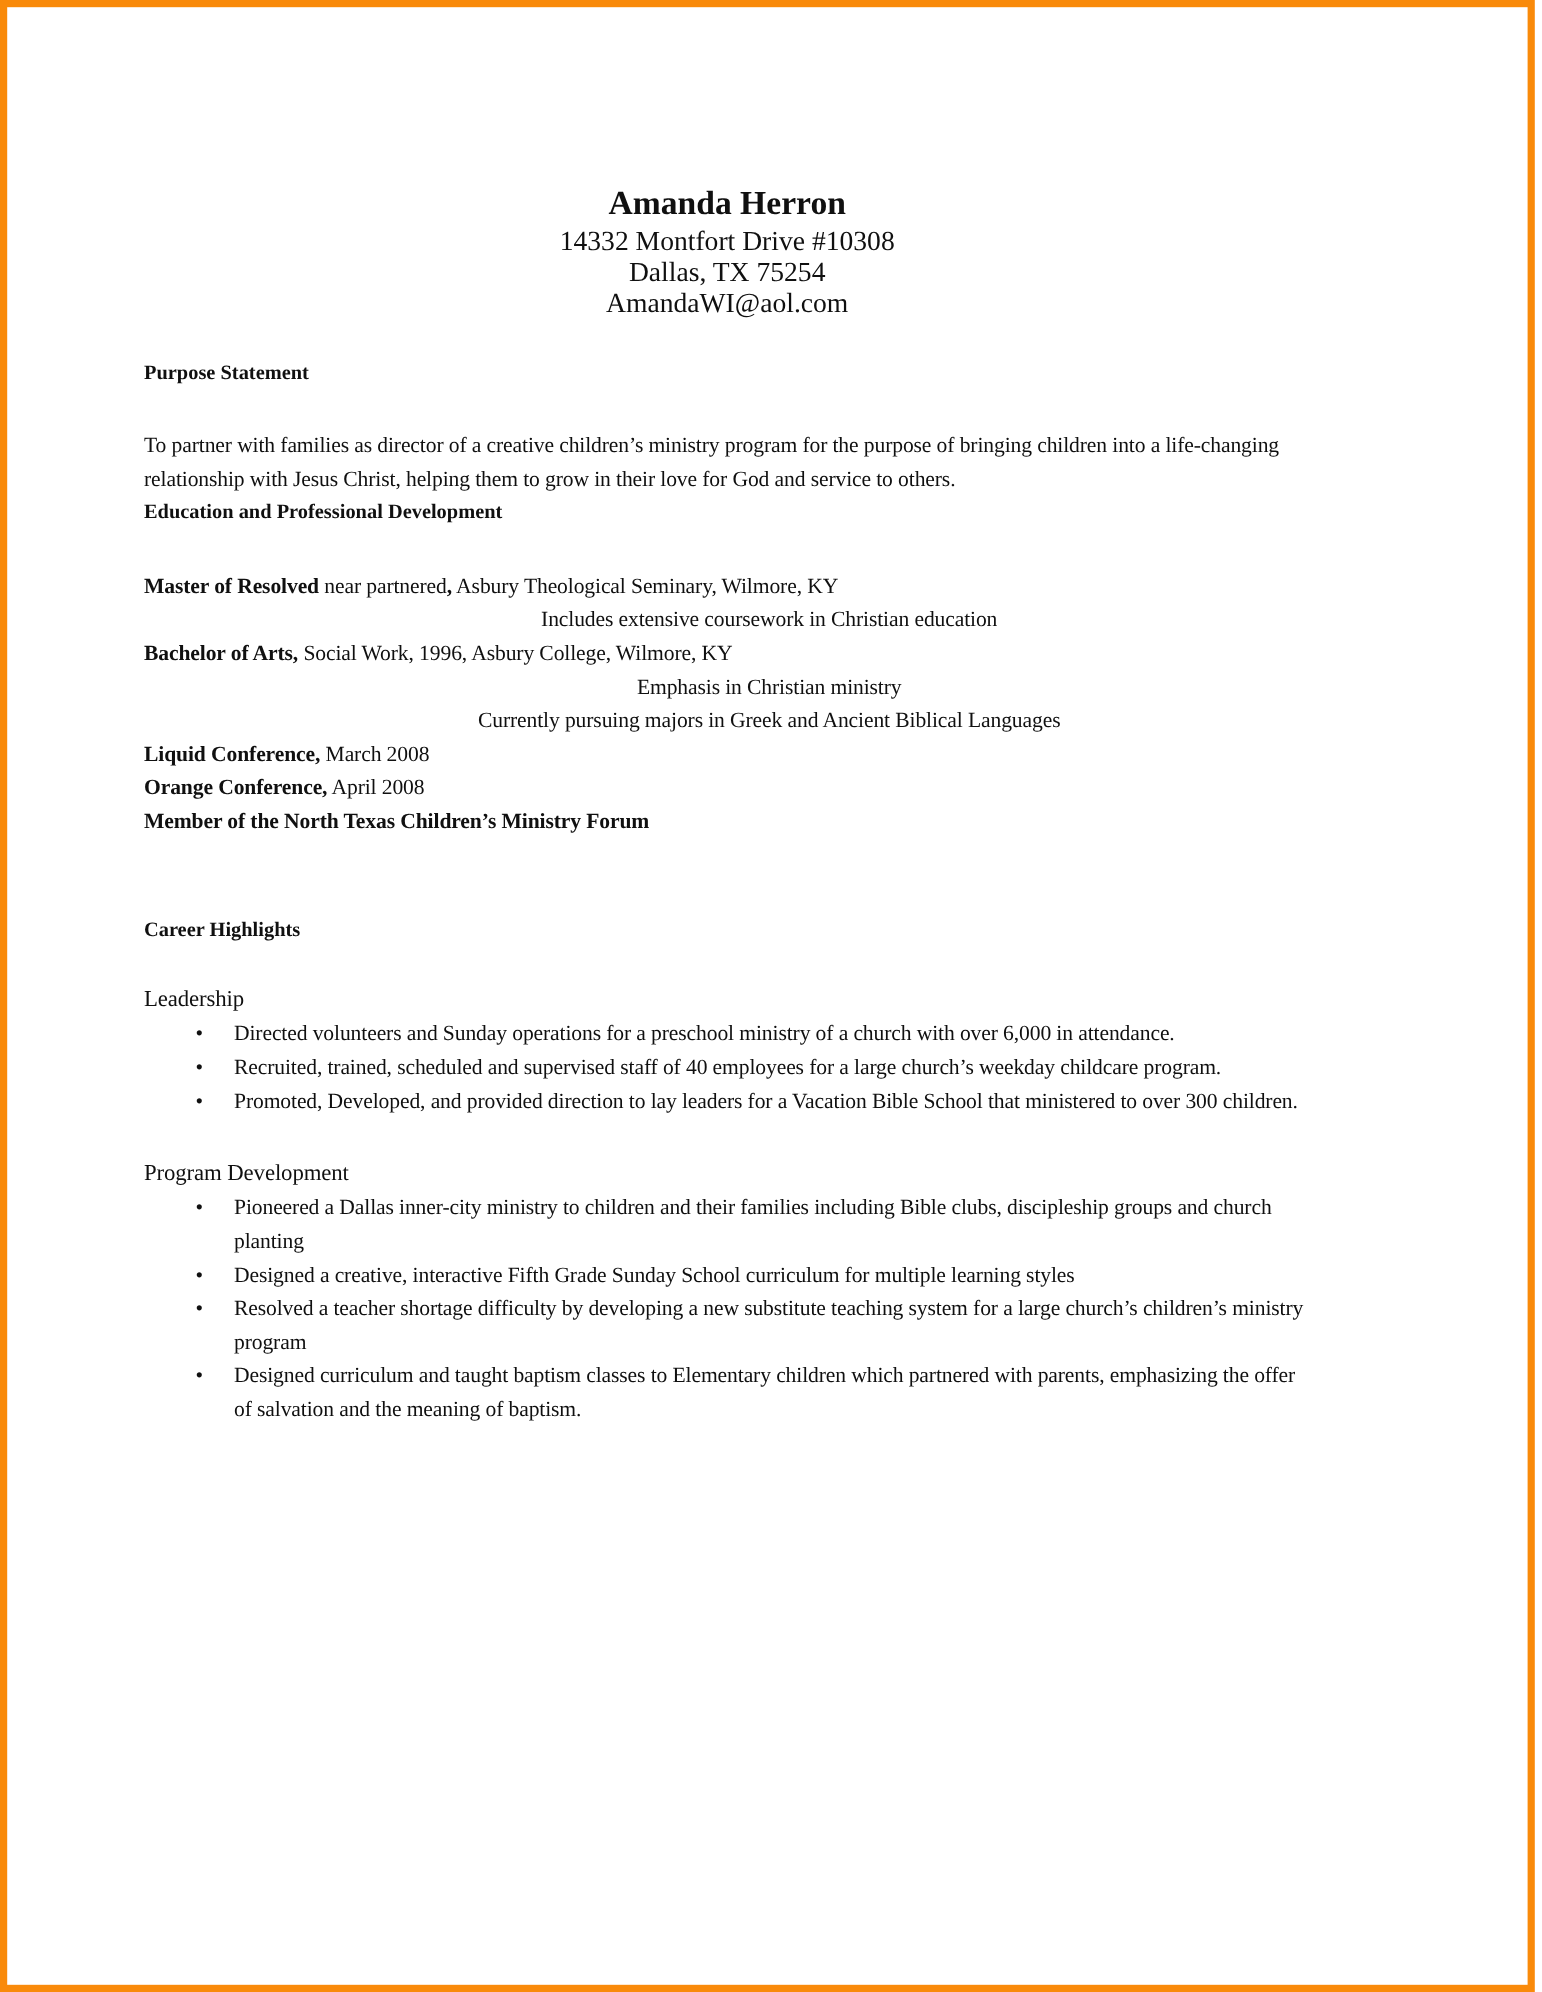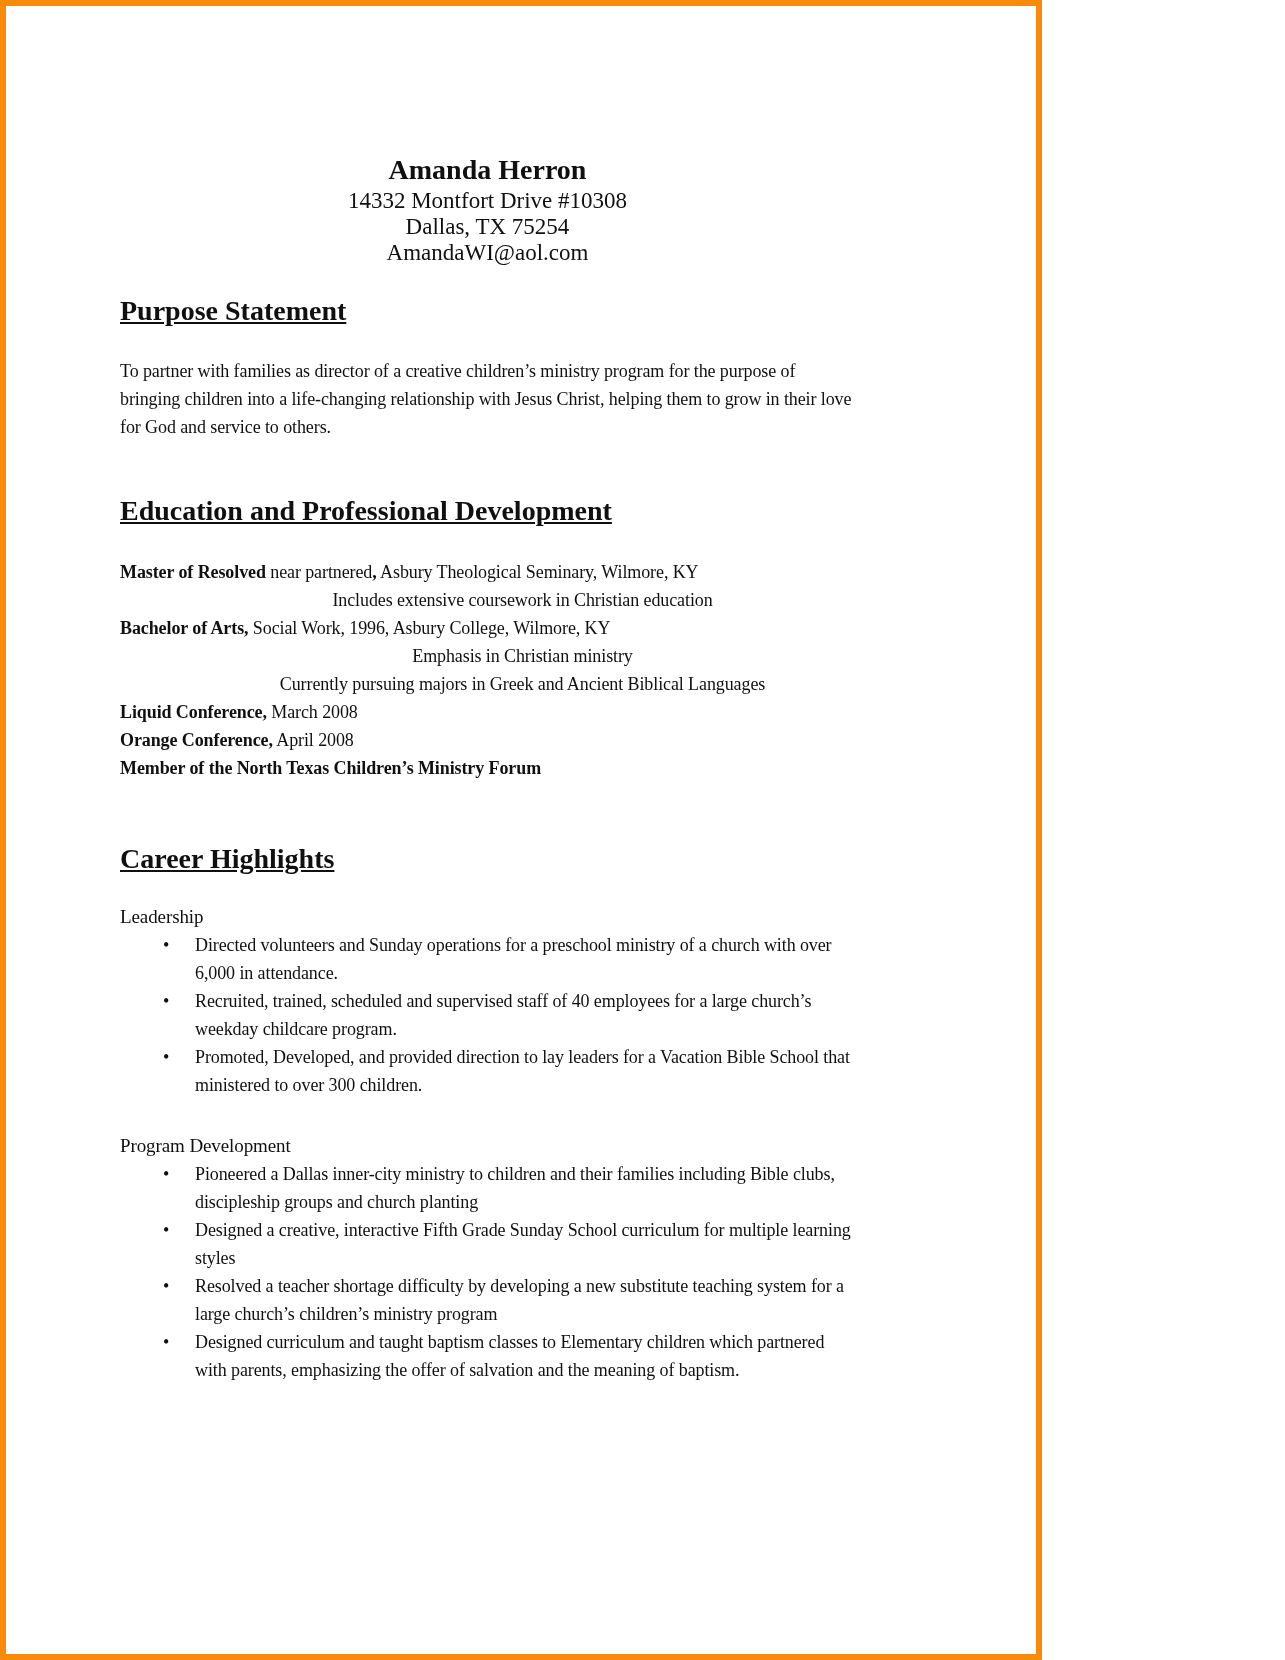--- a/index.html
+++ b/index.html
@@ -1,39 +1,39 @@
 <!DOCTYPE html>
 <html style="--accent: #f98a0a; --ink: #101010; --paper: #ffffff;"><head>
 <meta charset="utf-8">
 <style>
   :root { --accent: #f98a0a; --ink: #101010; --paper: #ffffff; }
   html, body { margin: 0; padding: 0; background: #ffffff; }
   .page {
-    width: 1042px; height: 1660px;
+    width: 1279px; height: 1660px;
     box-sizing: border-box;
     border: 6px solid var(--accent);
     background: var(--paper);
     color: var(--ink);
     font-family: "Liberation Serif", "DejaVu Serif", serif;
     overflow: hidden;
   }
   .content { padding: 0 181px 0 114px; }
 
   
   .contact { padding-top: 146px; text-align: center; }
   .name  { font-size: 28px; line-height: 36px; font-weight: bold; }
   .addr  { font-size: 23px; line-height: 26px; font-weight: normal; }
 
   
   .sec-h {
-    font-size: 28px; line-height: 28px; font-weight: bold;
-    text-decoration: underline; margin: 0;
+    font-size: 17px; line-height: 28px; font-weight: bold;
+    margin: 0;
   }
   .sec-purpose .sec-h   { margin-top: 31px; }
-  .sec-education .sec-h { margin-top: 56px; }
+  .sec-education .sec-h { }
   .sec-career .sec-h    { margin-top: 63px; }
 
   
   .para, .edu-line, .bullet, .group-title {
     font-size: 18px; line-height: 28px; letter-spacing: -0.1px;
   }
   .para { margin: 32px 0 0 0; }
 
   .edu-lines { margin-top: 33px; }
   .edu-line.indent { padding-left: 70px; text-align: center; }

